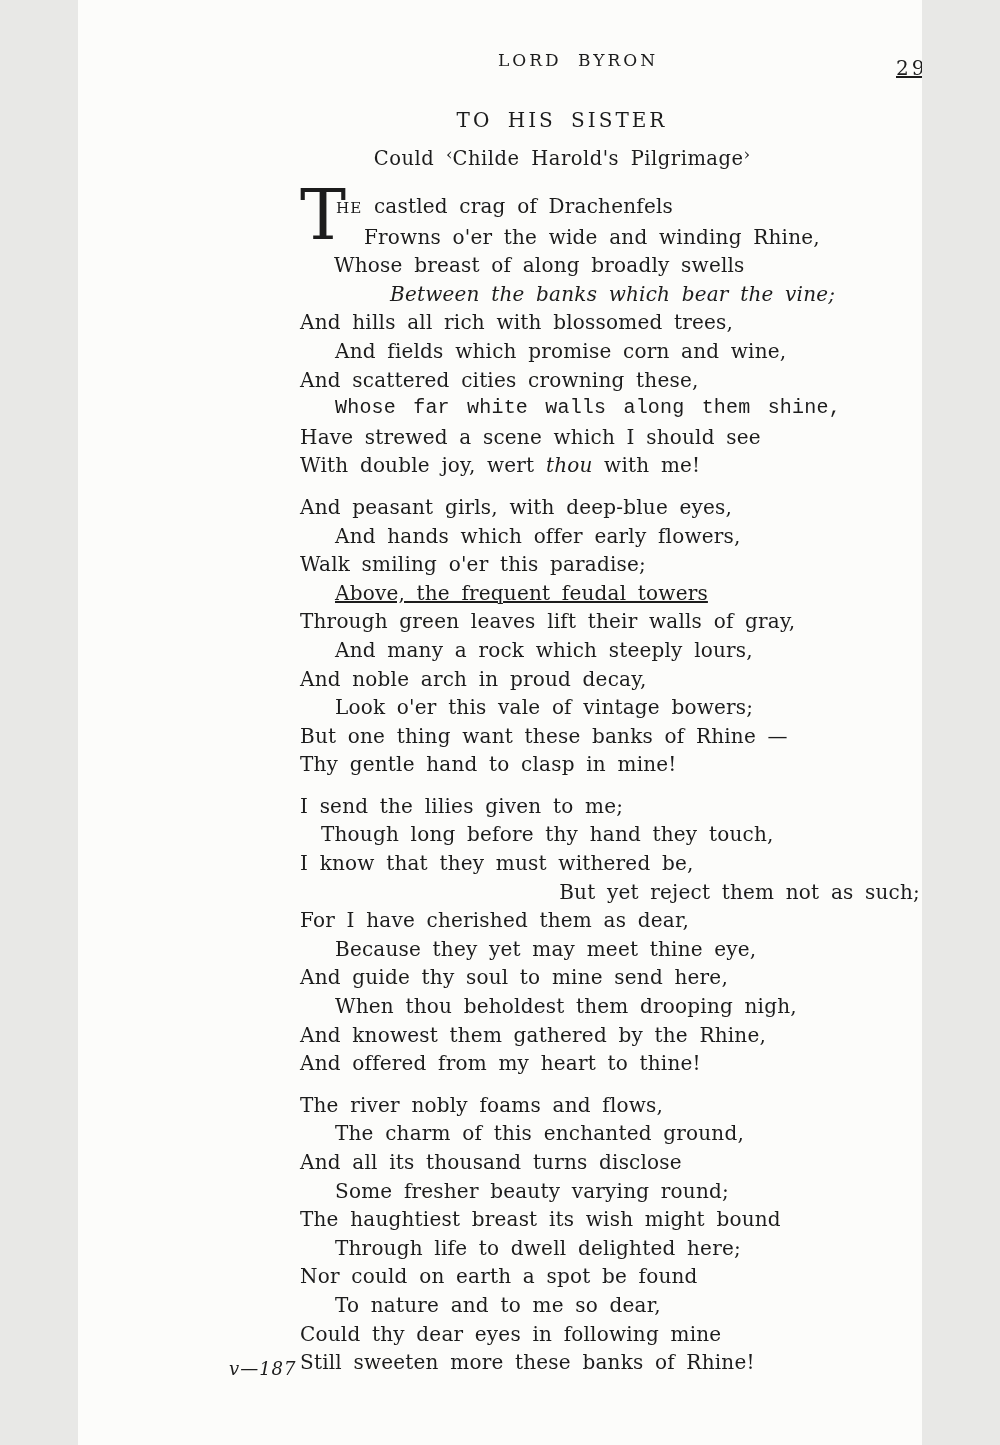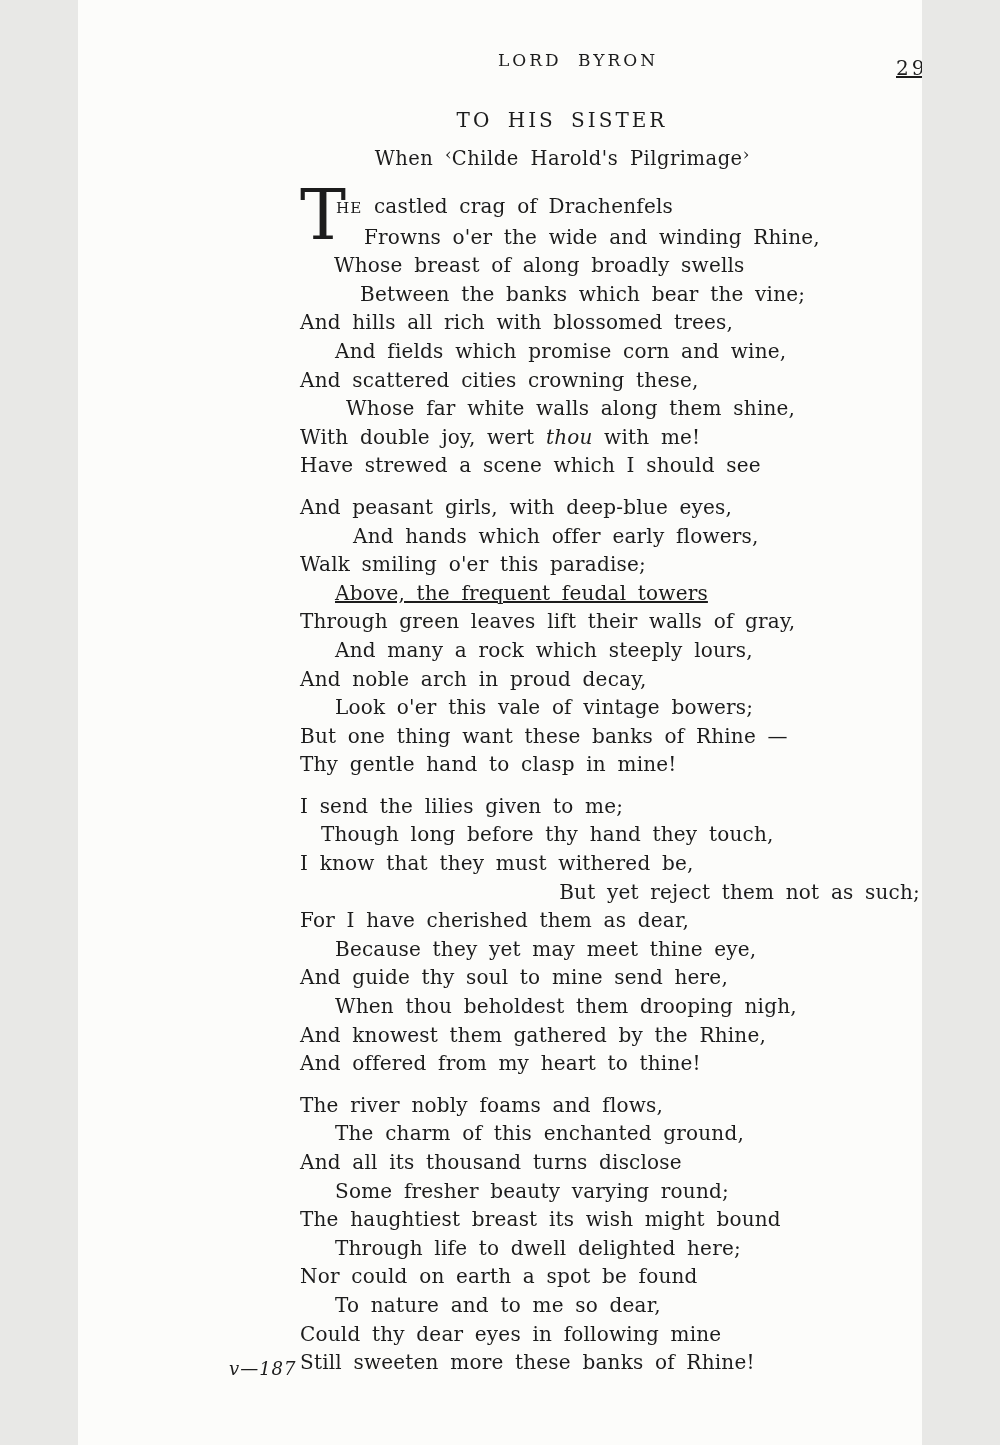--- a/index.html
+++ b/index.html
@@ -108,39 +108,39 @@
 
 <div class="page">
 
   <div class="running-head">LORD BYRON</div>
 
   <div class="page-number">2977</div>
 
   <h1 class="poem-title">TO HIS SISTER</h1>
 
   <div class="poem-subtitle">
-    <span>When </span><span class="qmark">‹</span><span>Childe Harold's Pilgrimage</span><span class="qmark">›</span>
+    <span>Could </span><span class="qmark">‹</span><span>Childe Harold's Pilgrimage</span><span class="qmark">›</span>
   </div>
 
   <div class="poem" id="poem">
       <div class="stanza">
         <div class="line" style="margin-left: 36px;"><span class="dropcap">T</span><span class="smallcaps">HE</span><span> castled crag of Drachenfels</span></div>
         <div class="line" style="margin-left: 64px;"><span>Frowns o'er the wide and winding Rhine,</span></div>
         <div class="line" style="margin-left: 34px;"><span>Whose breast of along broadly swells</span></div>
-        <div class="line" style="margin-left: 60px;"><span>Between the banks which bear the vine;</span></div>
+        <div class="line" style="margin-left: 90px; font-style: italic;"><span>Between the banks which bear the vine;</span></div>
         <div class="line"><span>And hills all rich with blossomed trees,</span></div>
         <div class="line" style="margin-left: 35px;"><span>And fields which promise corn and wine,</span></div>
         <div class="line"><span>And scattered cities crowning these,</span></div>
-        <div class="line" style="margin-left: 46px;"><span>Whose far white walls along them shine,</span></div>
+        <div class="line" style="margin-left: 35px; font-family: Liberation Mono, monospace;"><span>Whose far white walls along them shine,</span></div>
+        <div class="line"><span>Have strewed a scene which I should see</span></div>
         <div class="line"><span>With double joy, wert </span><span class="it">thou</span><span> with me!</span></div>
-        <div class="line"><span>Have strewed a scene which I should see</span></div>
       </div>
       <div class="stanza">
         <div class="line"><span>And peasant girls, with deep-blue eyes,</span></div>
-        <div class="line" style="margin-left: 53px;"><span>And hands which offer early flowers,</span></div>
+        <div class="line" style="margin-left: 35px;"><span>And hands which offer early flowers,</span></div>
         <div class="line"><span>Walk smiling o'er this paradise;</span></div>
         <div class="line" style="margin-left: 35px; text-decoration: underline;"><span>Above, the frequent feudal towers</span></div>
         <div class="line"><span>Through green leaves lift their walls of gray,</span></div>
         <div class="line" style="margin-left: 35px;"><span>And many a rock which steeply lours,</span></div>
         <div class="line"><span>And noble arch in proud decay,</span></div>
         <div class="line" style="margin-left: 35px;"><span>Look o'er this vale of vintage bowers;</span></div>
         <div class="line"><span>But one thing want these banks of Rhine —</span></div>
         <div class="line"><span>Thy gentle hand to clasp in mine!</span></div>
       </div>
       <div class="stanza">

